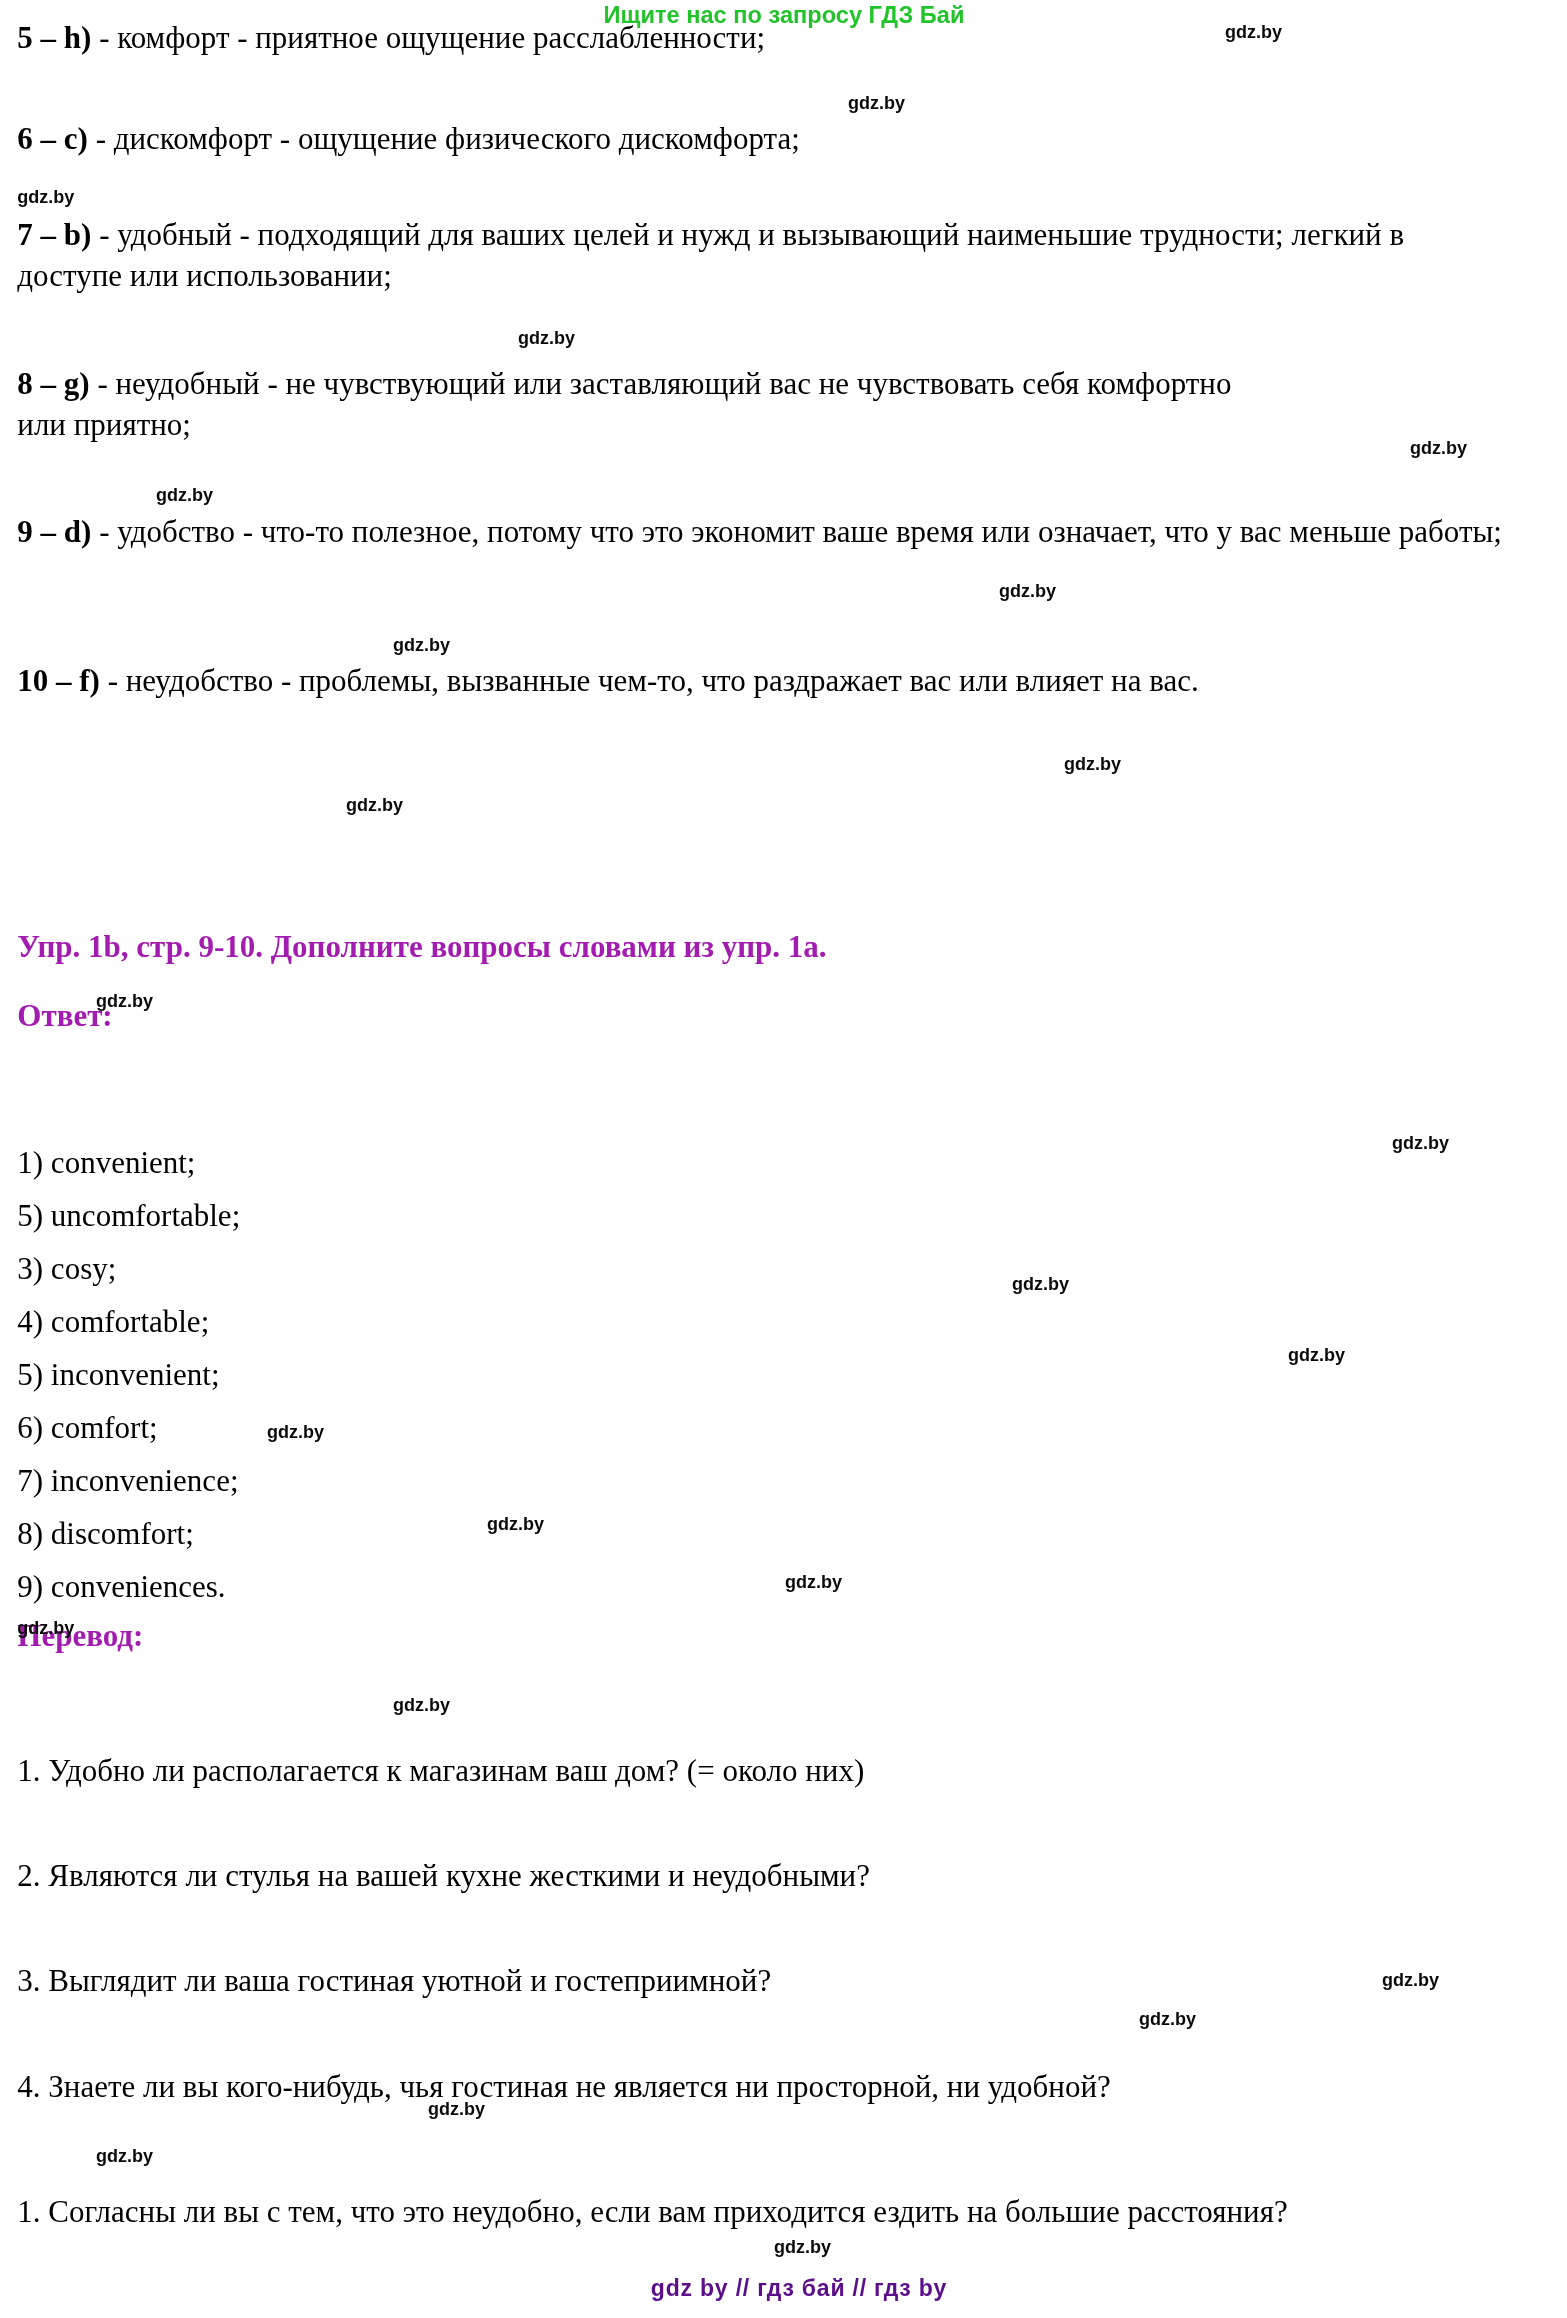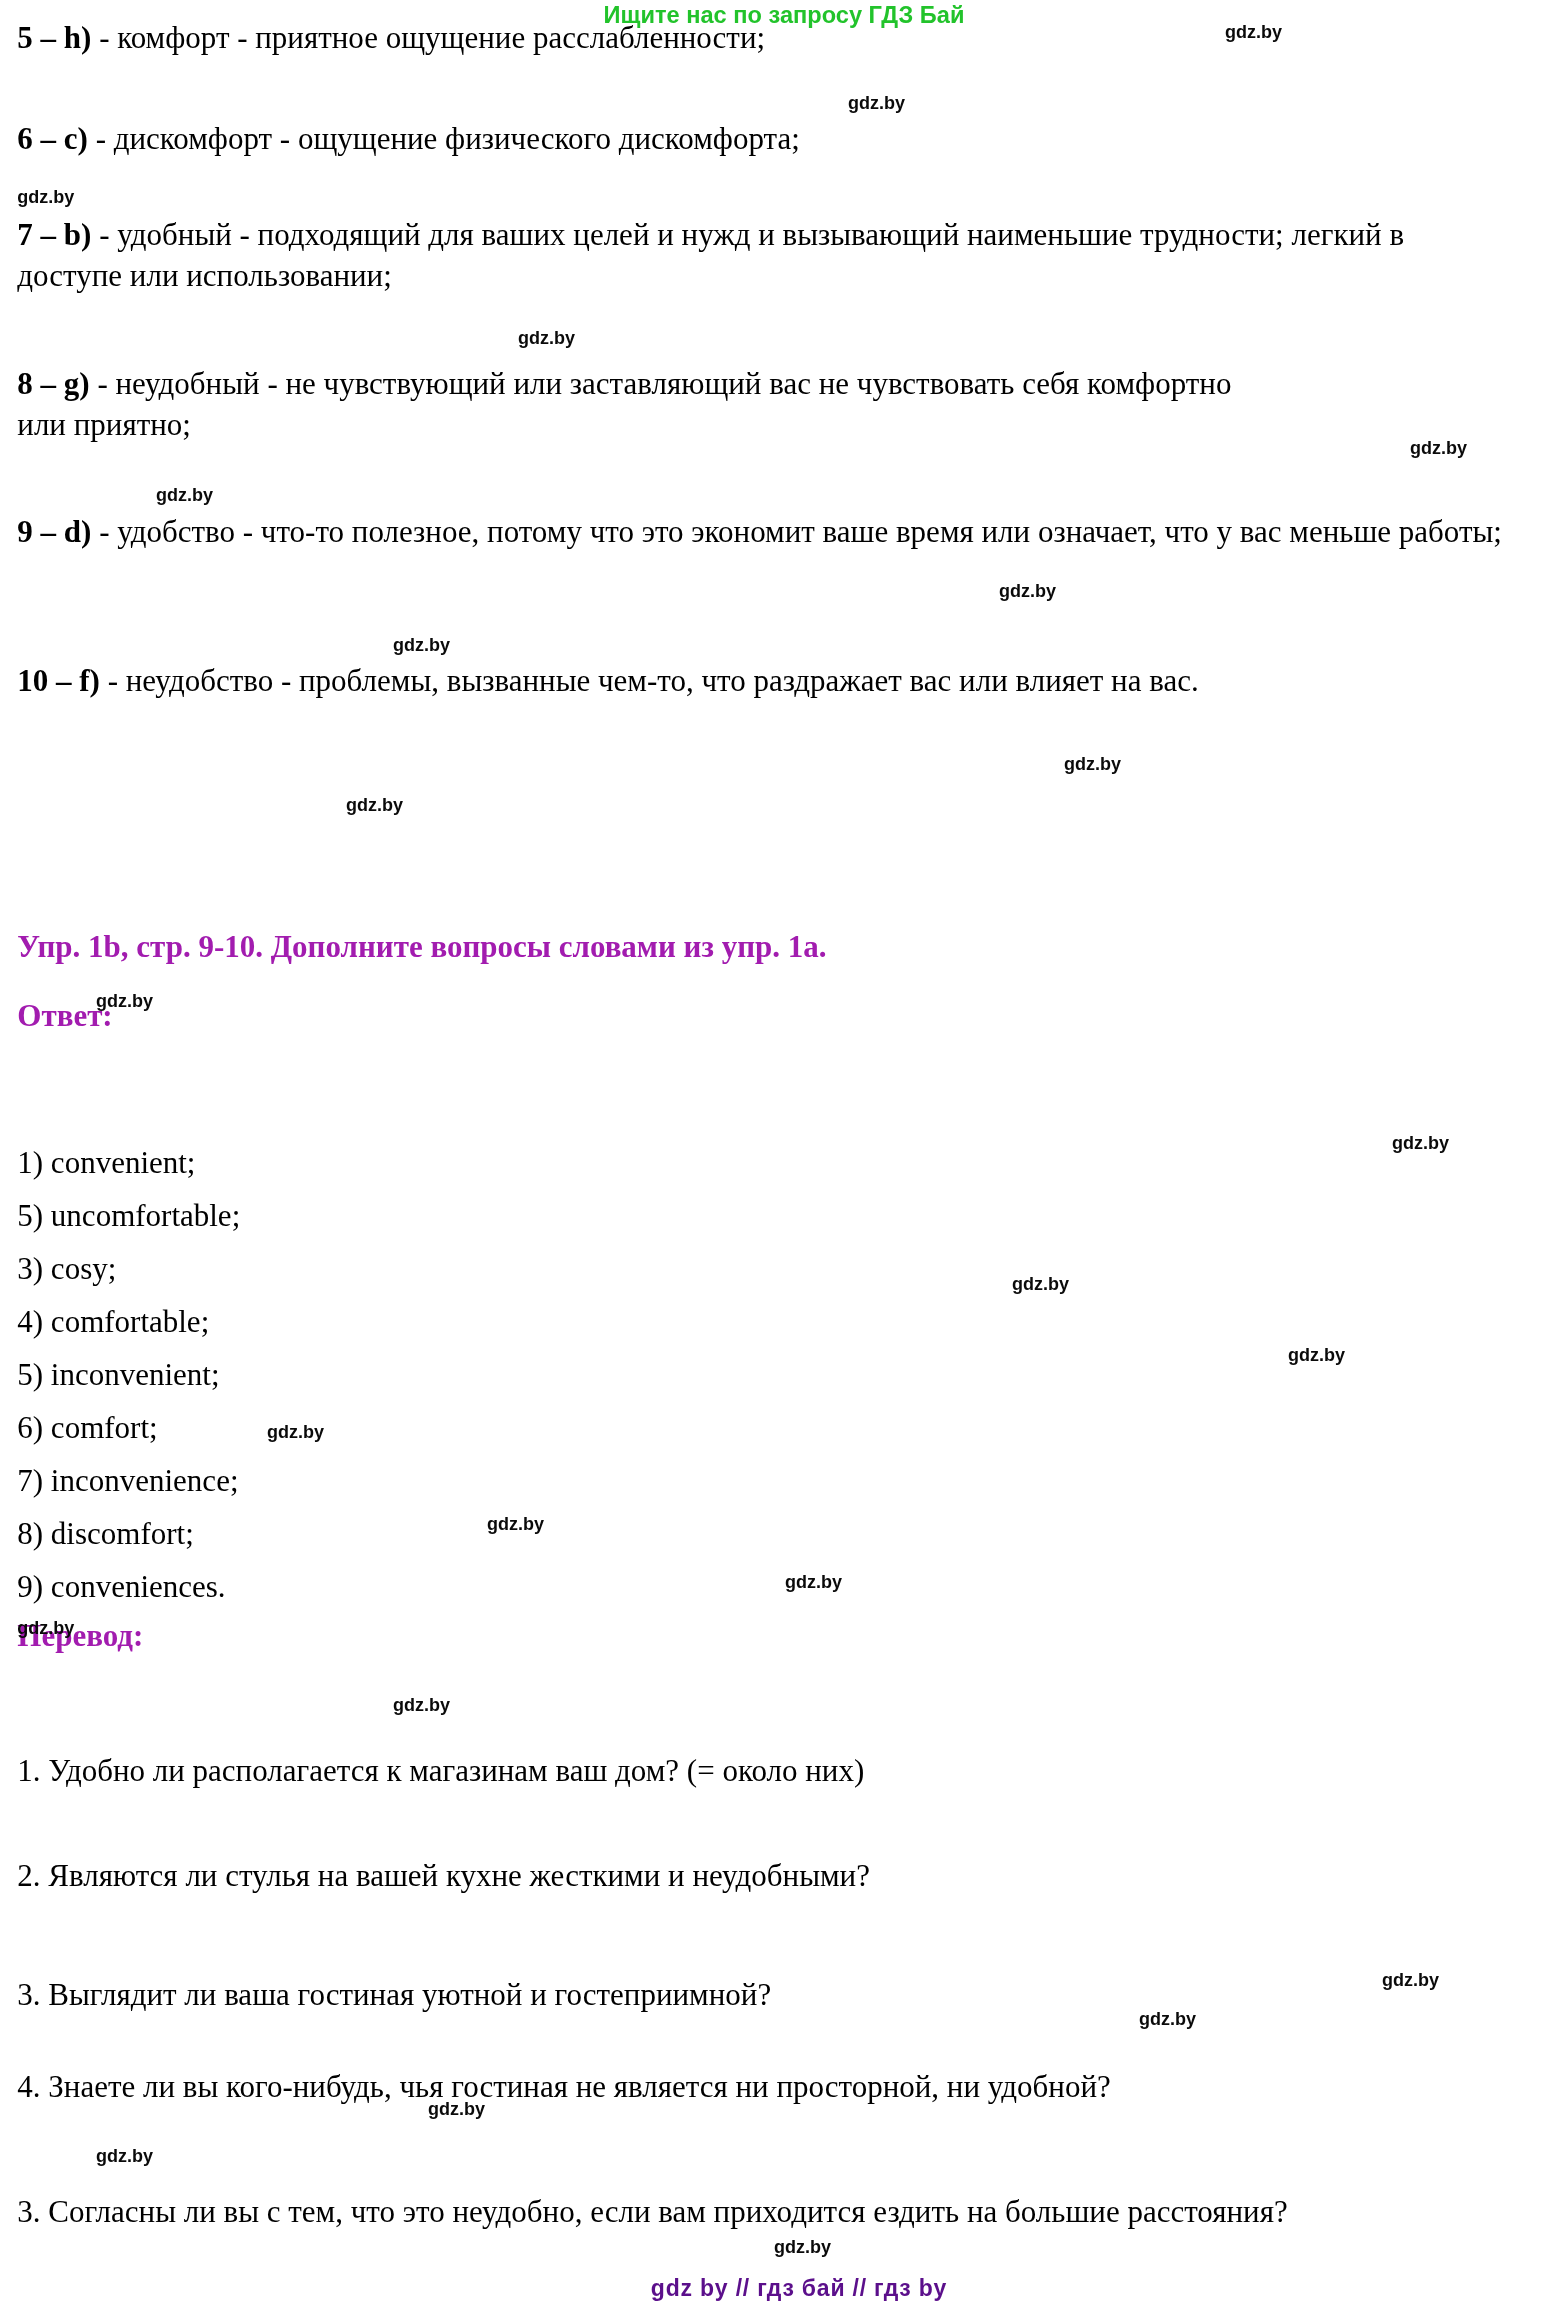--- a/index.html
+++ b/index.html
@@ -117,23 +117,23 @@
       <div>7) inconvenience;</div>
       <div>8) discomfort;</div>
       <div>9) conveniences.</div>
     </div>
 
   <div class="heading" style="left:17.3px; top:1616px;">Перевод:</div>
 
   <div id="translations-container">
       <div class="block" style="left: 17.3px; top: 1750px; width: 1492px;">1. Удобно ли располагается к магазинам ваш дом? (= около них)</div>
       <div class="block" style="left: 17.3px; top: 1855px; width: 1492px;">2. Являются ли стулья на вашей кухне жесткими и неудобными?</div>
-      <div class="block" style="left: 17.3px; top: 1960px; width: 1492px; margin-top: 14px;">3. Выглядит ли ваша гостиная уютной и гостеприимной?</div>
+      <div class="block" style="left: 17.3px; top: 1960px; width: 1492px;">3. Выглядит ли ваша гостиная уютной и гостеприимной?</div>
       <div class="block" style="left: 17.3px; top: 2066px; width: 1524px;">4. Знаете ли вы кого-нибудь, чья гостиная не является ни просторной, ни удобной?</div>
-      <div class="block" style="left: 17.3px; top: 2191px; width: 1524px;">3. Согласны ли вы с тем, что это неудобно, если вам приходится ездить на большие расстояния?</div>
+      <div class="block" style="left: 17.3px; top: 2191px; width: 1524px;">1. Согласны ли вы с тем, что это неудобно, если вам приходится ездить на большие расстояния?</div>
     </div>
 
   <div id="watermarks-container">
       <div class="wm" style="left: 1225px; top: 22px;">gdz.by</div>
       <div class="wm" style="left: 848px; top: 93px;">gdz.by</div>
       <div class="wm" style="left: 17.3px; top: 187px;">gdz.by</div>
       <div class="wm" style="left: 518px; top: 328px;">gdz.by</div>
       <div class="wm" style="left: 1410px; top: 438px;">gdz.by</div>
       <div class="wm" style="left: 156px; top: 485px;">gdz.by</div>
       <div class="wm" style="left: 999px; top: 581px;">gdz.by</div>

